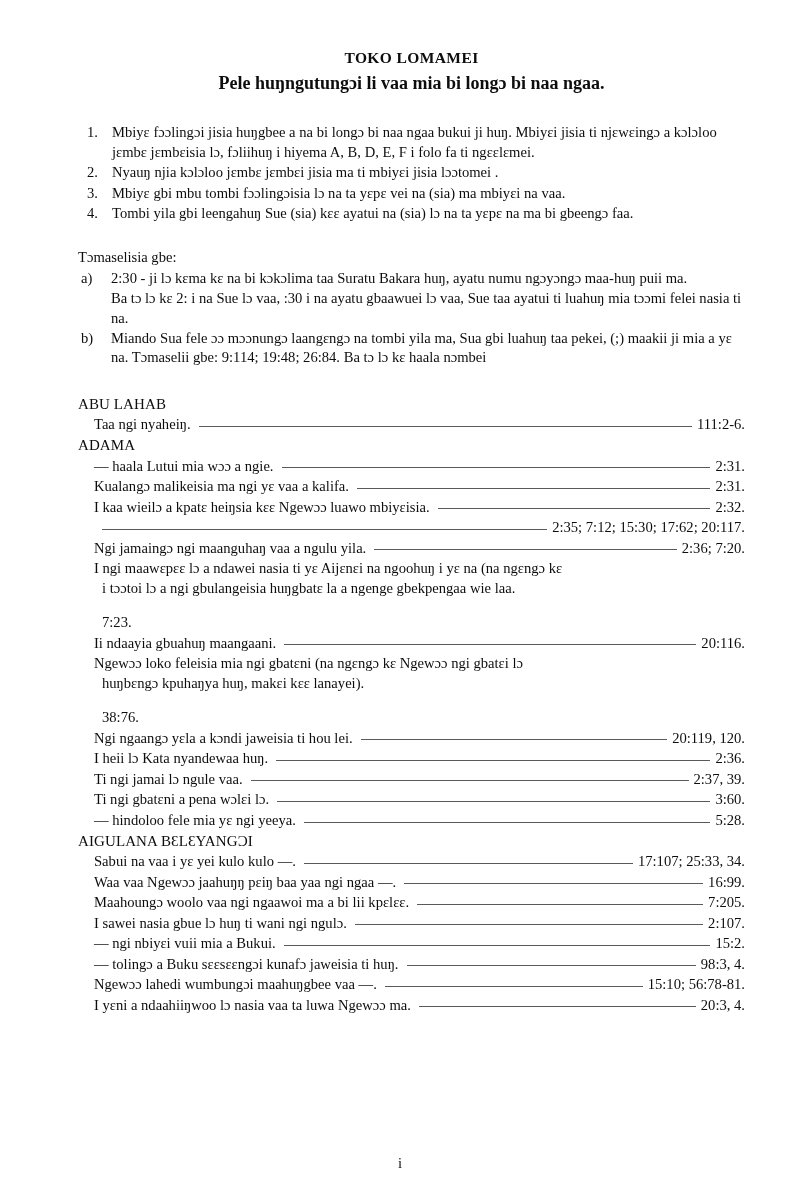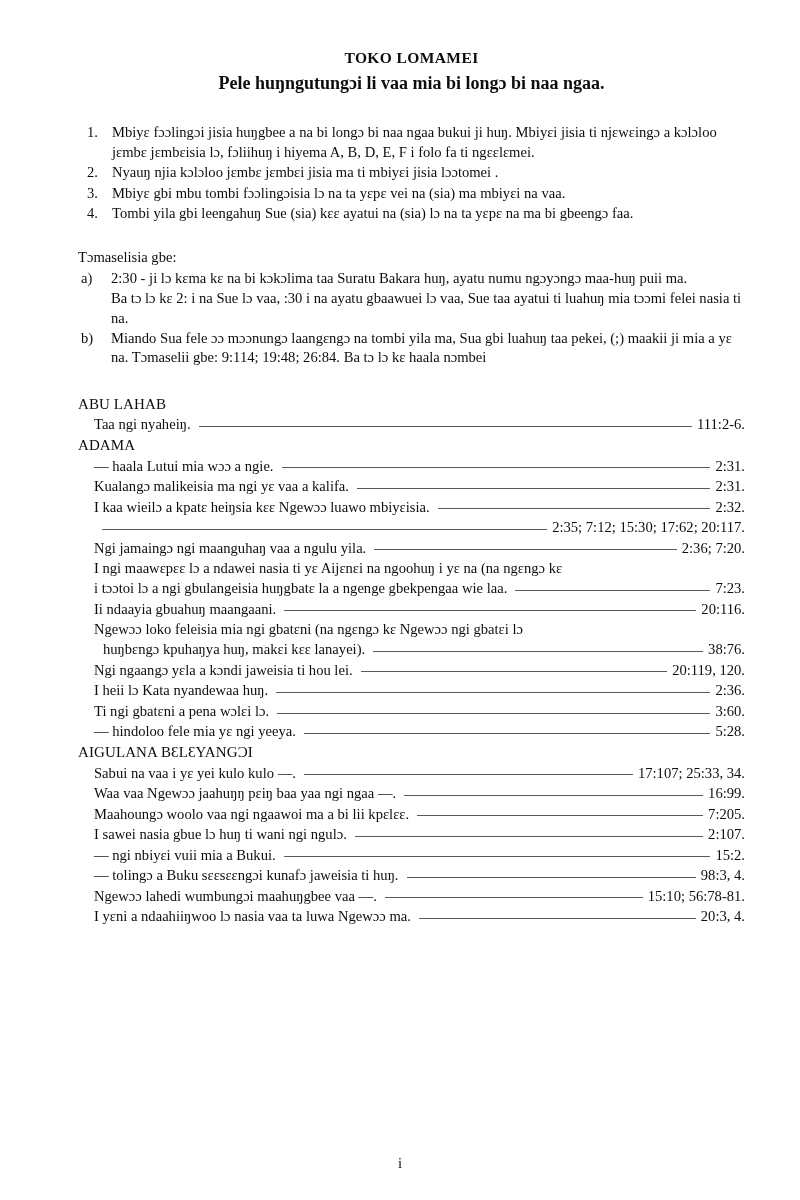--- a/index.html
+++ b/index.html
@@ -234,50 +234,55 @@
         <span class="leader"></span>
         <span class="ref">2:35; 7:12; 15:30; 17:62; 20:117.</span>
       </div>
       <div class="entry">
         <span class="etext">Ngi jamaingɔ ngi maanguhaŋ vaa a ngulu yila.</span>
         <span class="leader"></span>
         <span class="ref">2:36; 7:20.</span>
       </div>
       <div class="entry-wrap">
         <div class="contline">I ngi maawɛpɛɛ lɔ a ndawei nasia ti yɛ Aijɛnɛi na ngoohuŋ i yɛ na (na ngɛngɔ kɛ</div>
-        <div class="entry" style="margin-left: 0px;">
+        <div class="entry" style="margin-left: 0px; flex-direction: column;">
           <span class="etext">i tɔɔtoi lɔ a ngi gbulangeisia huŋgbatɛ la a ngenge gbekpengaa wie laa.</span>
           <span class="leader"></span>
           <span class="ref">7:23.</span>
         </div>
       </div>
       <div class="entry">
         <span class="etext">Ii ndaayia gbuahuŋ maangaani.</span>
         <span class="leader"></span>
         <span class="ref">20:116.</span>
       </div>
       <div class="entry-wrap">
         <div class="contline">Ngewɔɔ loko feleisia mia ngi gbatɛni (na ngɛngɔ kɛ Ngewɔɔ ngi gbatɛi lɔ</div>
-        <div class="entry" style="margin-left: 9px;">
+        <div class="entry" style="margin-left: 0px; flex-direction: column;">
           <span class="etext">huŋbɛngɔ kpuhaŋya huŋ, makɛi kɛɛ lanayei).</span>
           <span class="leader"></span>
           <span class="ref">38:76.</span>
         </div>
       </div>
       <div class="entry">
         <span class="etext">Ngi ngaangɔ yɛla a kɔndi jaweisia ti hou lei.</span>
         <span class="leader"></span>
         <span class="ref">20:119, 120.</span>
       </div>
       <div class="entry">
         <span class="etext">I heii lɔ Kata nyandewaa huŋ.</span>
         <span class="leader"></span>
         <span class="ref">2:36.</span>
       </div>
       <div class="entry">
+        <span class="etext">Ti ngi jamai lɔ ngule vaa.</span>
+        <span class="leader"></span>
+        <span class="ref">2:37, 39.</span>
+      </div>
+      <div class="entry">
         <span class="etext">Ti ngi gbatɛni a pena wɔlɛi lɔ.</span>
         <span class="leader"></span>
         <span class="ref">3:60.</span>
       </div>
       <div class="entry">
         <span class="etext">— hindoloo fele mia yɛ ngi yeeya.</span>
         <span class="leader"></span>
         <span class="ref">5:28.</span>
       </div>
       <div class="index-heading">AIGULANA BƐLƐYANGƆI</div>

